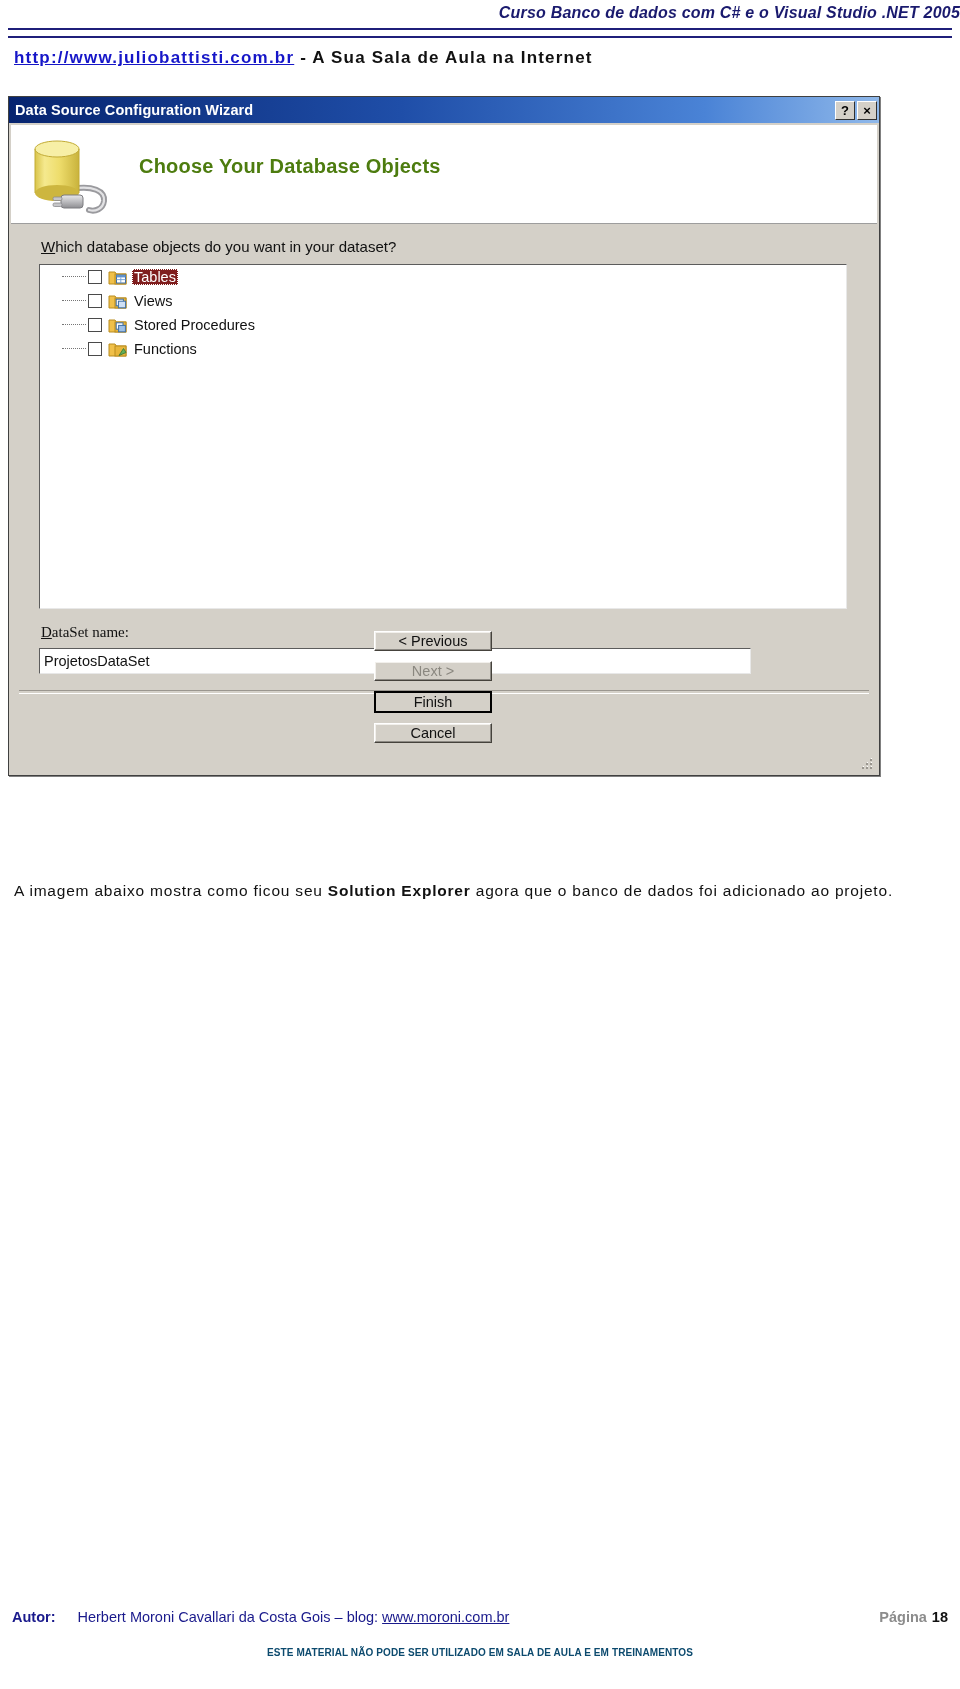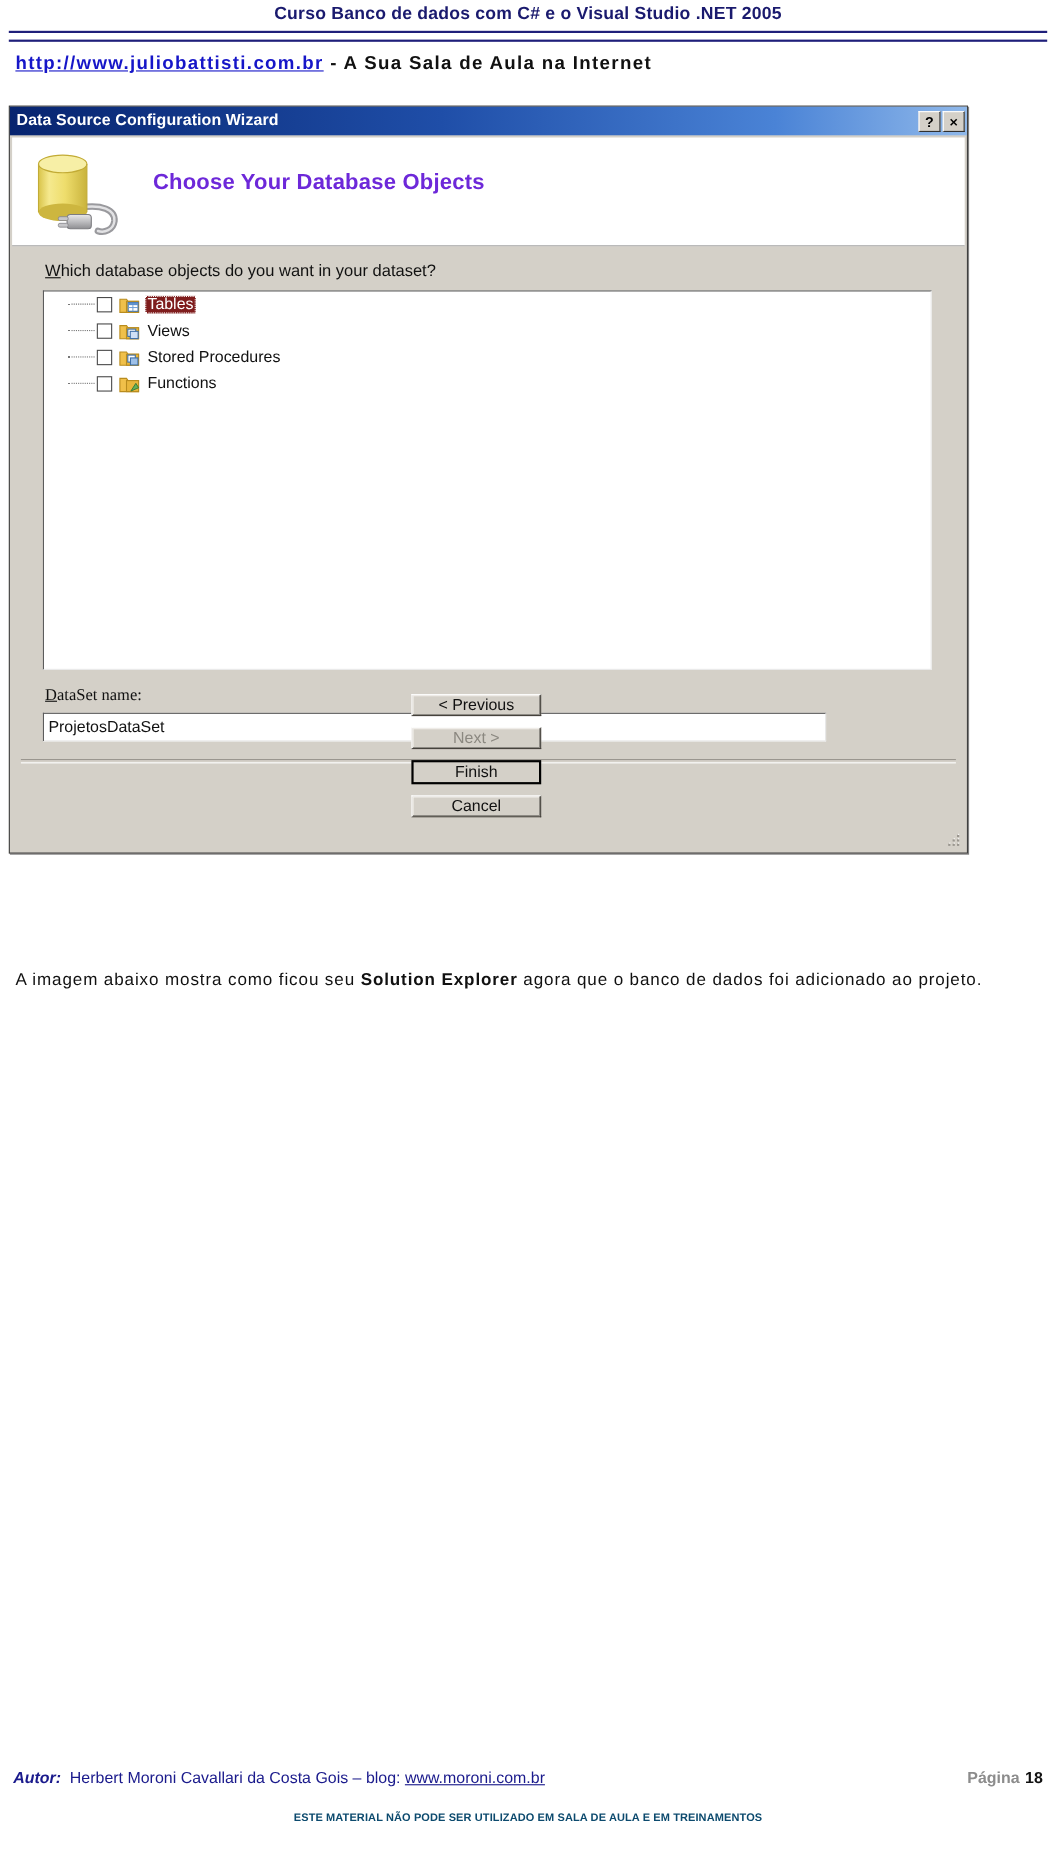--- a/index.html
+++ b/index.html
@@ -15,28 +15,29 @@
     overflow: hidden;
   }
 
   
   .page-header {
     position: absolute;
     top: 0; left: 0; right: 0;
     height: 60px;
   }
   .course-title {
-    text-align: center;
+    text-align: right;
     color: #1a1a6e;
     font-size: 16px;
     font-weight: 700;
     letter-spacing: 0.2px;
     padding-top: 4px;
     font-family: "Liberation Sans", sans-serif;
     white-space: nowrap;
+    font-style: italic;
   }
   .header-rule {
     position: absolute;
     left: 8px; right: 8px;
     top: 28px;
     height: 6px;
     border-top: 2px solid #1f1f7a;
     border-bottom: 2px solid #1f1f7a;
     background: #ffffff;
   }
@@ -116,21 +117,21 @@
     top: 8px;
     width: 86px;
     height: 84px;
   }
   .banner-title {
     position: absolute;
     left: 128px;
     top: 30px;
     font-size: 20px;
     font-weight: 700;
-    color: #6d28d9;
+    color: #4d7c0f;
     letter-spacing: 0.2px;
     white-space: nowrap;
   }
 
   .body-area {
     position: absolute;
     left: 2px; right: 2px;
     top: 127px;
     bottom: 2px;
     background: #d4d0c8;
@@ -304,22 +305,21 @@
     left: 12px;
     right: 12px;
     display: flex;
     align-items: baseline;
     font-size: 14.5px;
     white-space: nowrap;
   }
   .f-autor {
     color: #1a1a8c;
     font-weight: 700;
-    margin-right: 8px;
-    font-style: italic;
+    margin-right: 22px;
   }
   .f-name { color: #1a1a8c; }
   .f-bloglabel { color: #1a1a8c; margin-left: 4px; }
   .f-link {
     color: #1a1a8c;
     text-decoration: underline;
     margin-left: 4px;
   }
   .f-spacer { flex: 1; }
   .f-pagina { color: #8c8c8c; font-weight: 700; }

